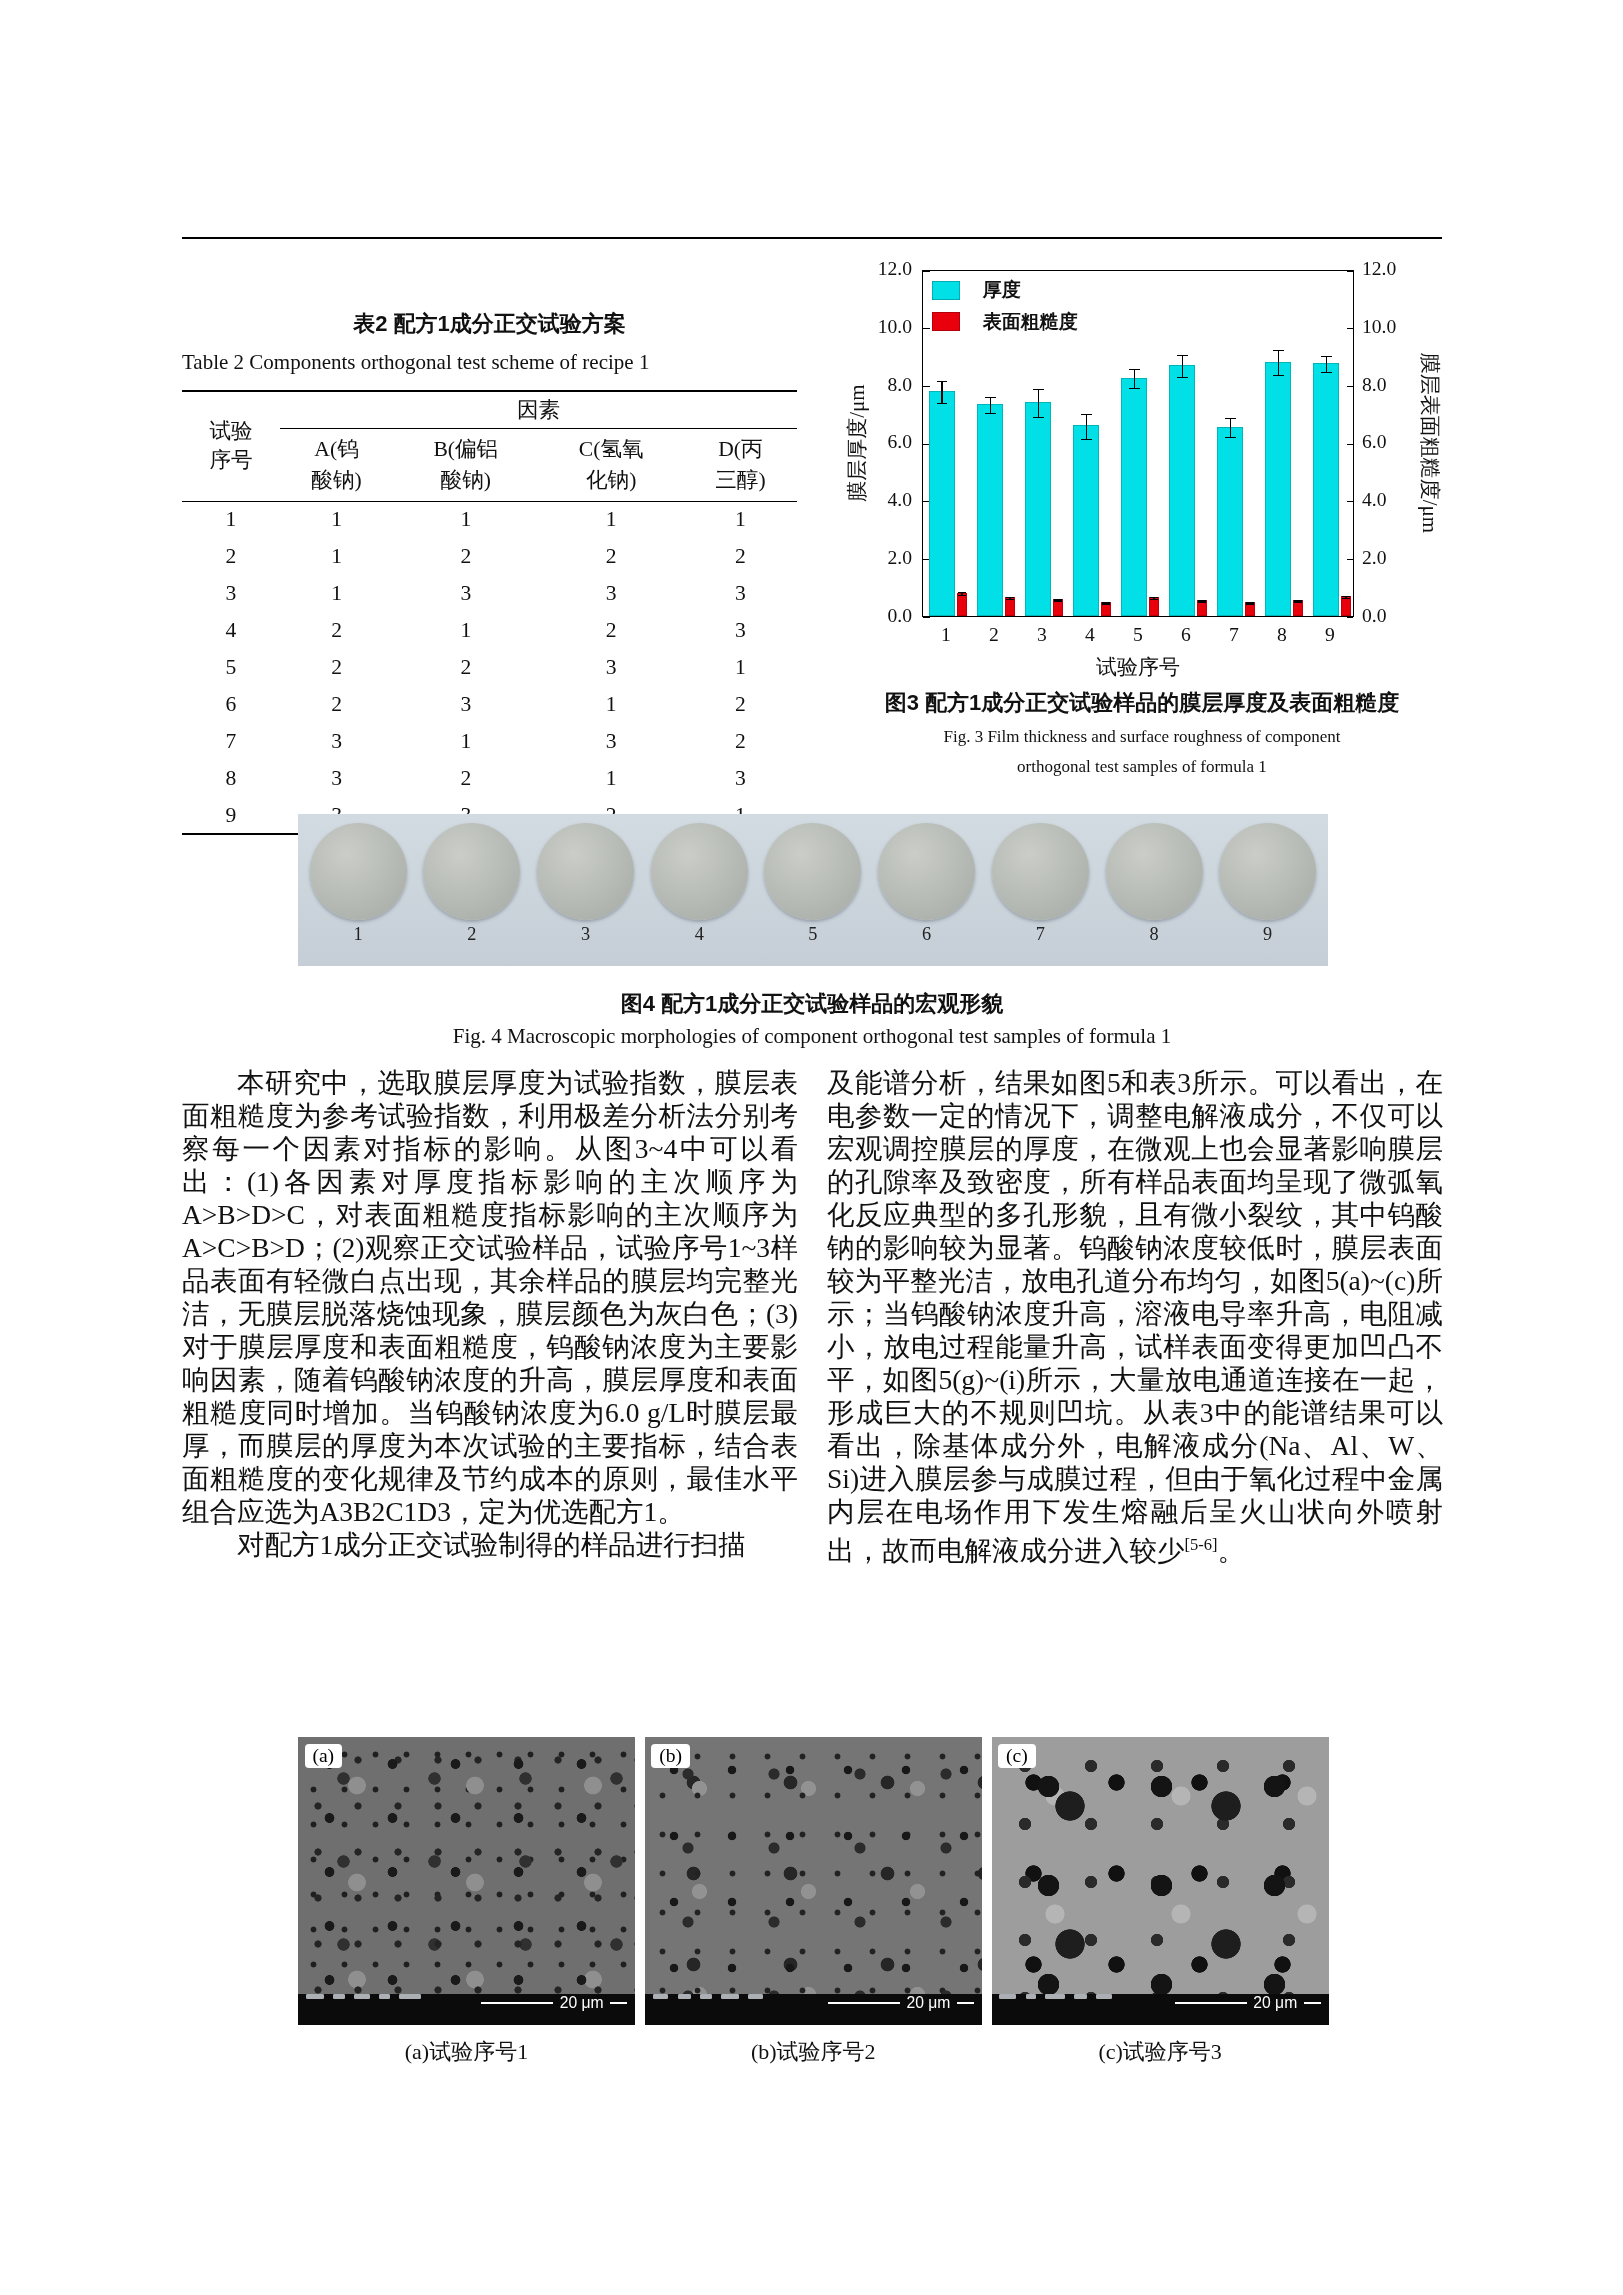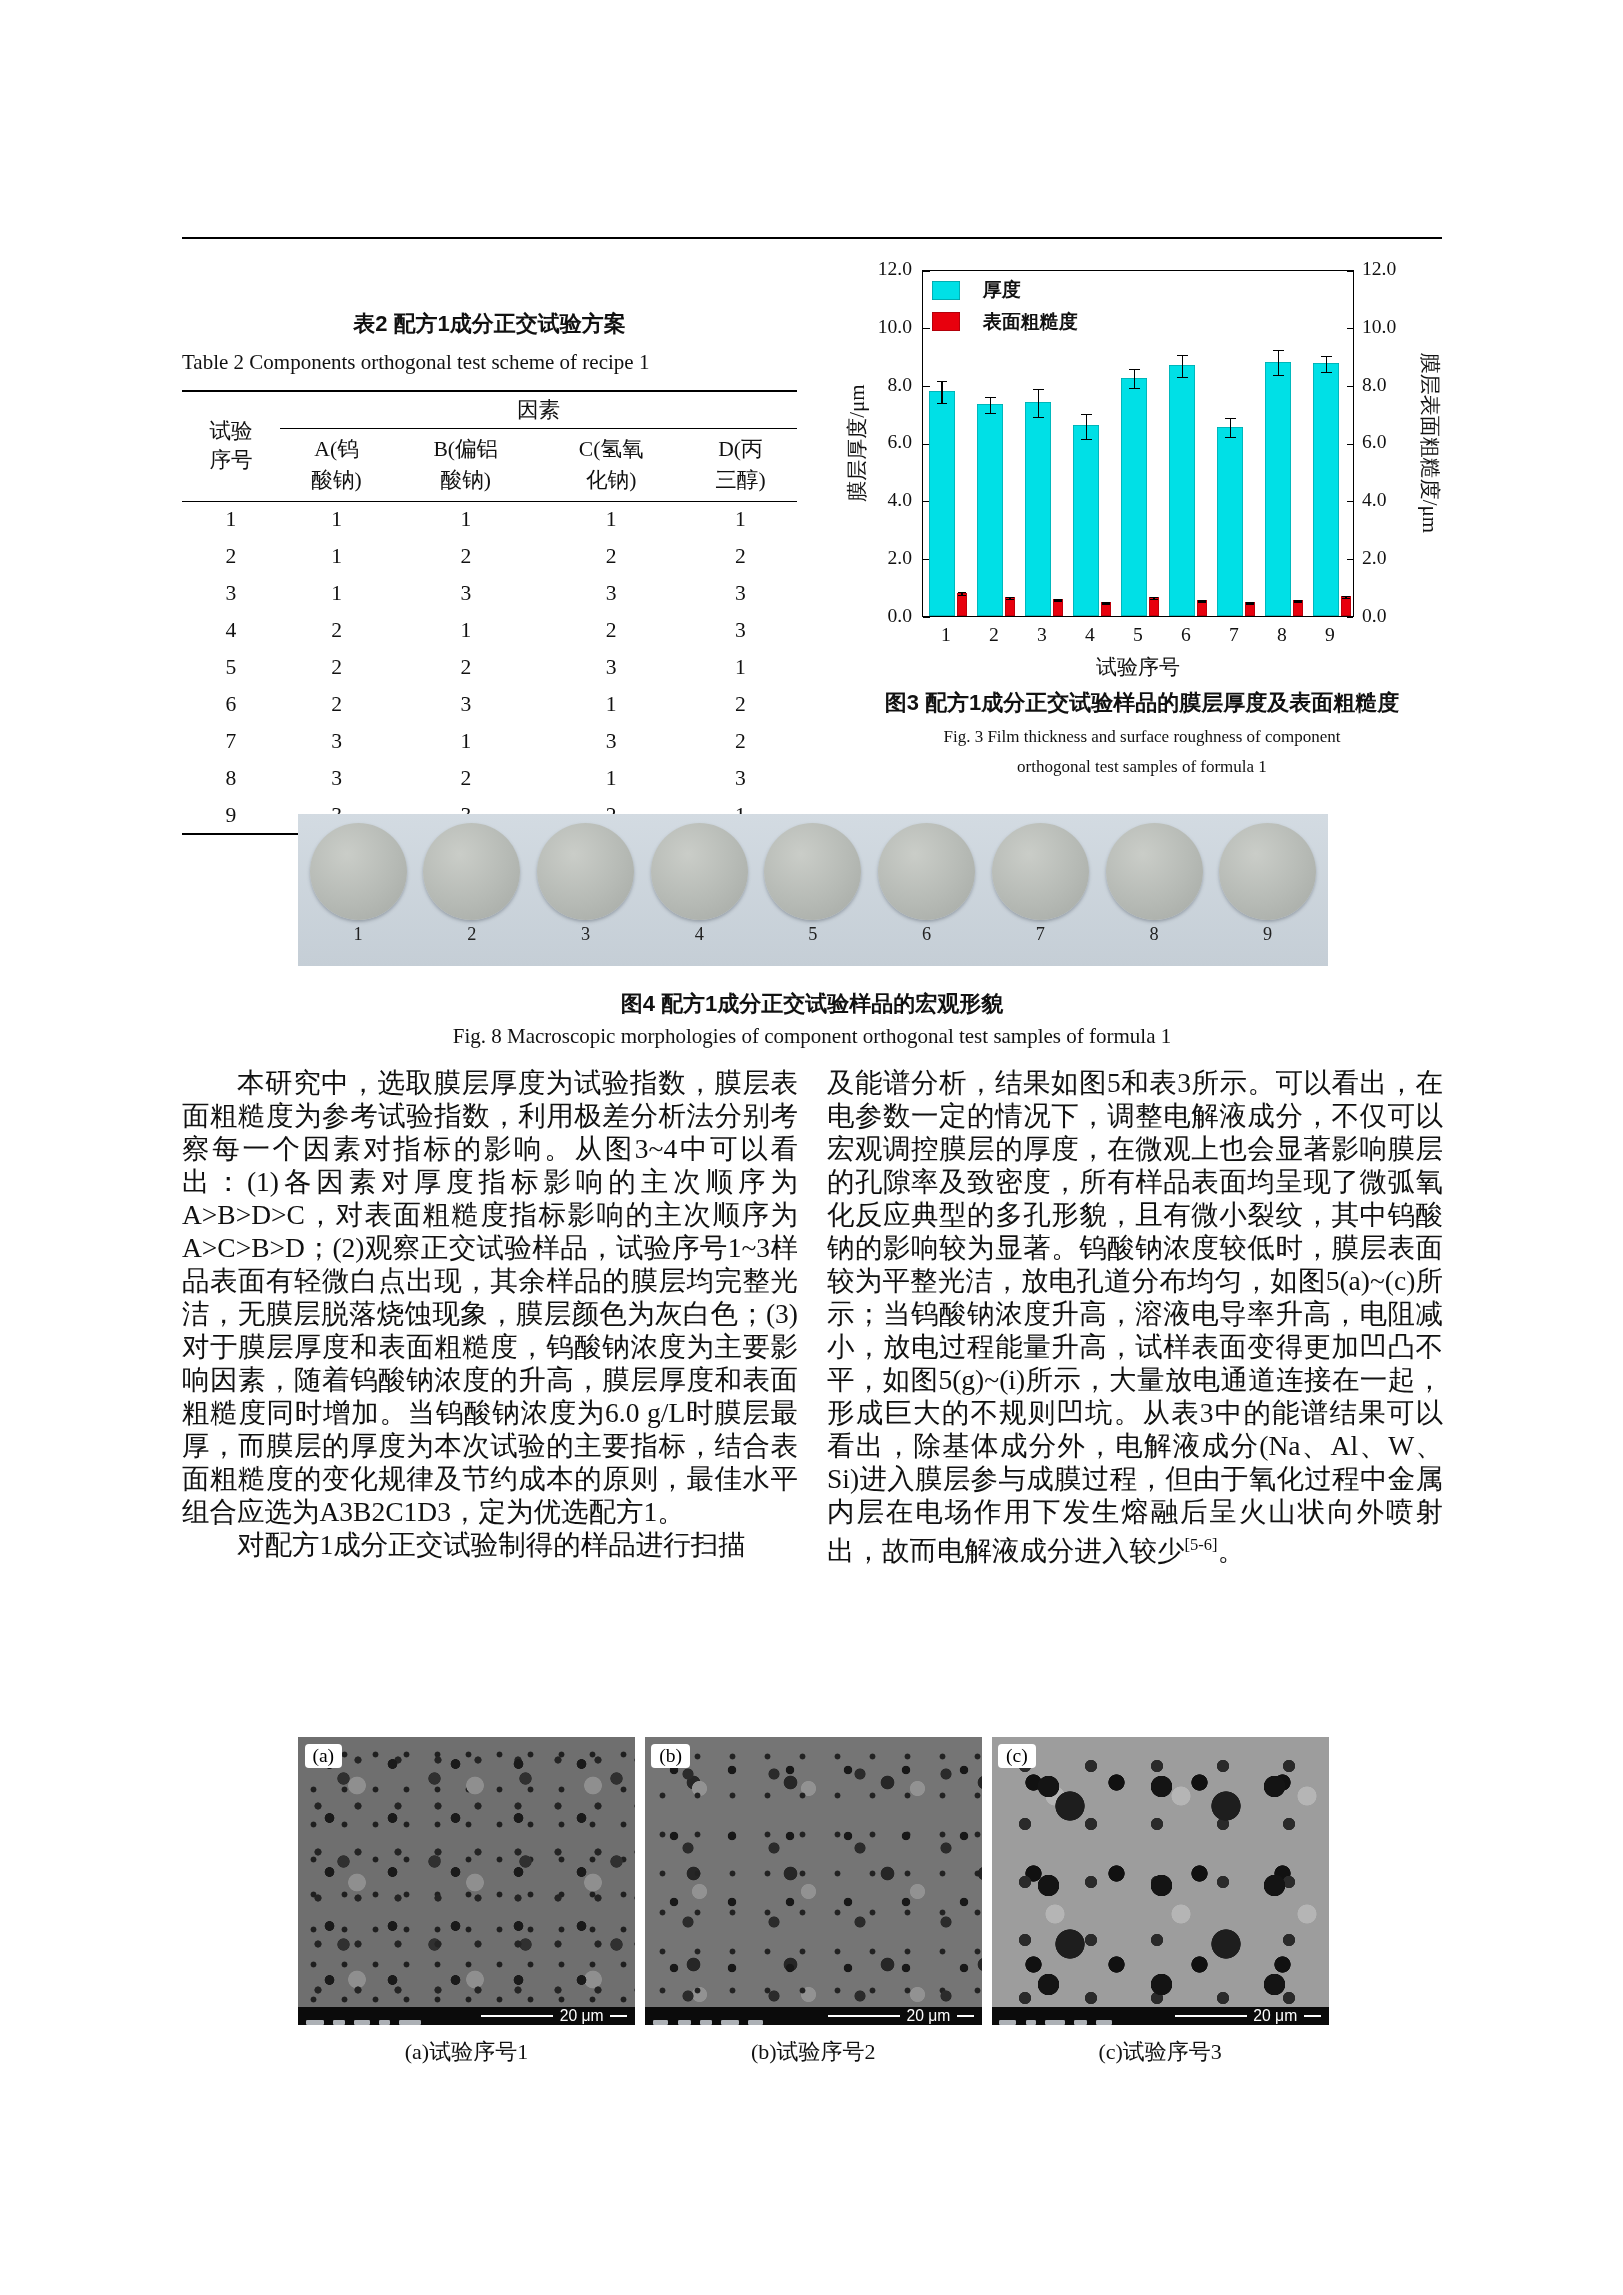--- a/index.html
+++ b/index.html
@@ -97,22 +97,22 @@
   .sem-tex-2 { background-color:#9d9d9d;
     background-image:
       radial-gradient(circle,#141414 0 10.5px, rgba(0,0,0,0) 11px),
       radial-gradient(circle,#1e1e1e 0 14.4px, rgba(0,0,0,0) 15px),
       radial-gradient(circle,#2a2a2a 0 5.9px, rgba(0,0,0,0) 6.5px),
       radial-gradient(circle,#b5b5b5 0 9.2px, rgba(0,0,0,0) 9.8px),
       radial-gradient(circle,#111 0 7.9px, rgba(0,0,0,0) 8.5px);
     background-size:113px 99px, 156px 138px, 66px 58px, 126px 118px, 83px 91px; }
   .sem-tag { position:absolute; top:6.5px; left:6.5px; background:#fff; color:#000;
              font-size:19.6px; padding:1.3px 7.9px; border-radius:3.9px; }
-  .sem-strip { position:absolute; bottom:0; left:0; right:0; height:18px; background:#0b0b0b;
-               display:flex; align-items:flex-end; padding:0 7.9px; gap:9.2px; }
+  .sem-strip { position:absolute; bottom:0; left:0; right:0; height:31px; background:#0b0b0b;
+               display:flex; align-items:flex-start; padding:0 7.9px; gap:9.2px; }
   .tok { height:5.2px; background:#c9ced3; opacity:.85; border-radius:1.3px; flex:0 0 auto; }
   .sem-scale { margin-left:auto; display:flex; align-items:center; gap:6.5px; color:#fff;
                font-size:15.7px; font-family:"Liberation Sans",sans-serif; }
   .sem-scale .ln { height:2px; background:#fff; }
   .sem-caption { text-align:center; margin-top:11.8px; font-size:22px; }
 </style>
 </head>
 <body>
 
 <div class="page">
@@ -378,21 +378,21 @@
           <div class="disc"></div>
           <div class="disc-label">8</div>
         </div>
         <div class="disc-col">
           <div class="disc"></div>
           <div class="disc-label">9</div>
         </div>
       </div>
   </section>
   <div class="fig4-zh">图4  配方1成分正交试验样品的宏观形貌</div>
-  <div class="fig4-en">Fig. 8   Macroscopic morphologies of component orthogonal test samples of formula 1</div>
+  <div class="fig4-en">Fig. 4   Macroscopic morphologies of component orthogonal test samples of formula 1</div>
 
   <section class="col col-left" id="colL">
       <p class="indent">本研究中，选取膜层厚度为试验指数，膜层表面粗糙度为参考试验指数，利用极差分析法分别考察每一个因素对指标的影响。从图3~4中可以看出：(1)各因素对厚度指标影响的主次顺序为A&gt;B&gt;D&gt;C，对表面粗糙度指标影响的主次顺序为A&gt;C&gt;B&gt;D；(2)观察正交试验样品，试验序号1~3样品表面有轻微白点出现，其余样品的膜层均完整光洁，无膜层脱落烧蚀现象，膜层颜色为灰白色；(3)对于膜层厚度和表面粗糙度，钨酸钠浓度为主要影响因素，随着钨酸钠浓度的升高，膜层厚度和表面粗糙度同时增加。当钨酸钠浓度为6.0 g/L时膜层最厚，而膜层的厚度为本次试验的主要指标，结合表面粗糙度的变化规律及节约成本的原则，最佳水平组合应选为A3B2C1D3，定为优选配方1。</p>
       <p class="indent">对配方1成分正交试验制得的样品进行扫描</p>
     </section>
   <section class="col col-right" id="colR">
       <p>及能谱分析，结果如图5和表3所示。可以看出，在电参数一定的情况下，调整电解液成分，不仅可以宏观调控膜层的厚度，在微观上也会显著影响膜层的孔隙率及致密度，所有样品表面均呈现了微弧氧化反应典型的多孔形貌，且有微小裂纹，其中钨酸钠的影响较为显著。钨酸钠浓度较低时，膜层表面较为平整光洁，放电孔道分布均匀，如图5(a)~(c)所示；当钨酸钠浓度升高，溶液电导率升高，电阻减小，放电过程能量升高，试样表面变得更加凹凸不平，如图5(g)~(i)所示，大量放电通道连接在一起，形成巨大的不规则凹坑。从表3中的能谱结果可以看出，除基体成分外，电解液成分(Na、Al、W、Si)进入膜层参与成膜过程，但由于氧化过程中金属内层在电场作用下发生熔融后呈火山状向外喷射出，故而电解液成分进入较少<sup>[5-6]</sup>。</p>
     </section>
 
   <section class="sem-row" id="semrow">

